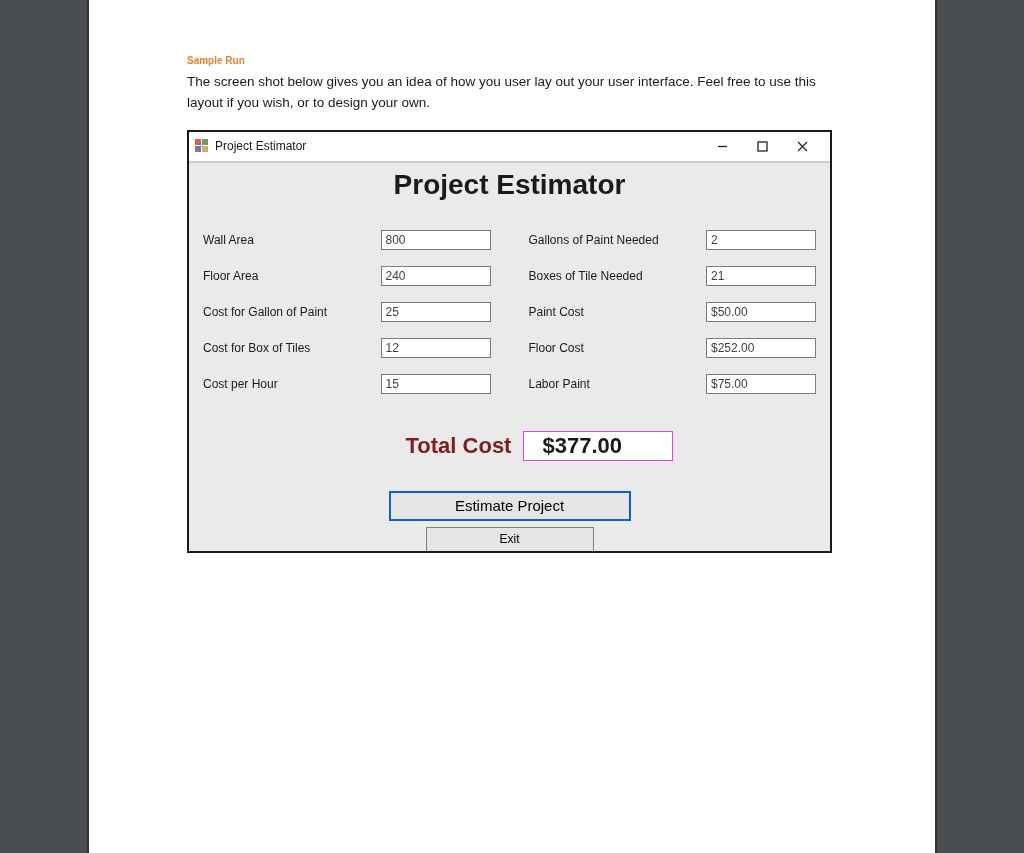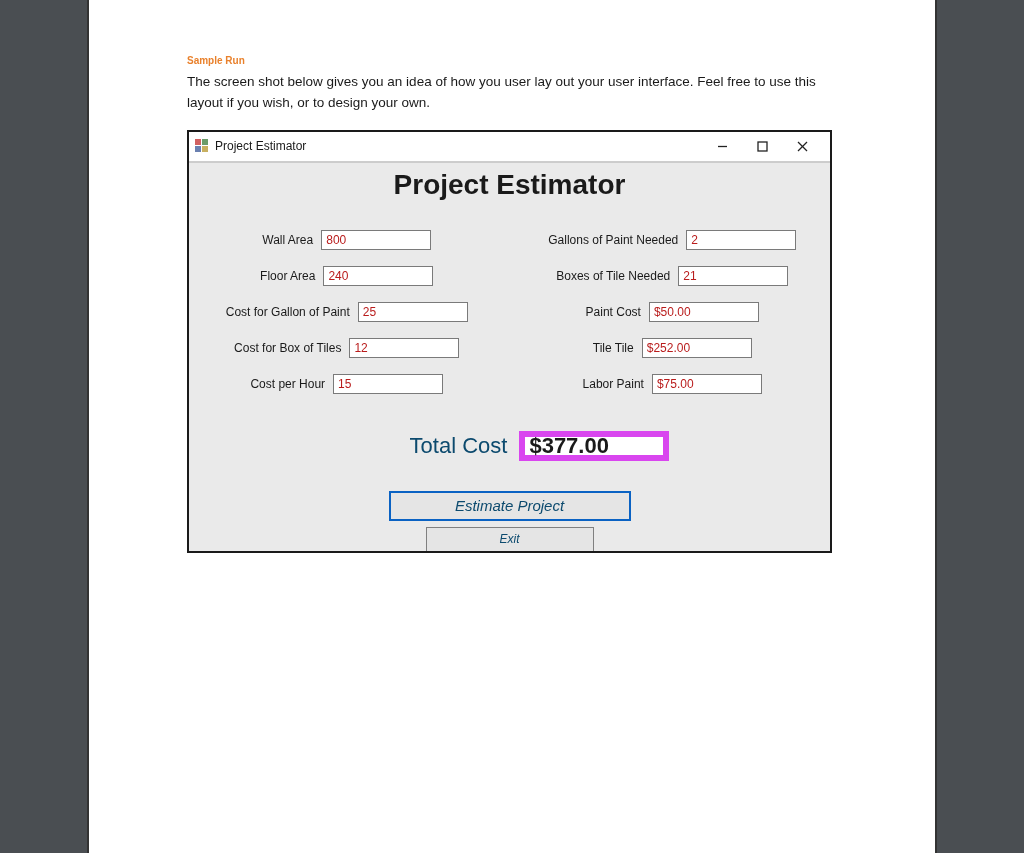--- a/index.html
+++ b/index.html
@@ -77,87 +77,86 @@
     }
     .form-cols {
       display: flex;
       gap: 38px;
       margin-bottom: 22px;
     }
     .col { flex: 1; }
     .row {
       display: flex;
       align-items: center;
-      justify-content: center;
+      justify-content: space-between;
       margin-bottom: 14px;
       height: 22px;
     }
     .row label {
       font-size: 12px;
       color: #1a1a1a;
       margin-right: 8px;
       text-align: right;
     }
     .field, .out-field {
       width: 110px;
       height: 20px;
       border: 1px solid #7a7a7a;
       background: #ffffff;
       font-size: 12px;
       padding: 1px 4px;
       font-family: Arial, sans-serif;
-      color: #b91c1c;
+      color: #404040;
     }
     .out-field {
       display: inline-flex;
       align-items: center;
     }
     .total-row {
       display: flex;
       align-items: center;
       justify-content: center;
       gap: 12px;
       margin-bottom: 30px;
       margin-left: 60px;
     }
     .total-label {
       font-size: 22px;
-      font-weight: normal;
-      color: #0c4a6e;
+      font-weight: bold;
+      color: #7f1d1d;
     }
     .total-field {
       width: 150px;
       height: 30px;
-      border: 6px solid #d946ef;
+      border: 1px solid #d946ef;
       background: #ffffff;
       display: inline-flex;
       align-items: center;
-      padding: 0 4px;
+      padding: 0 18px;
       font-size: 22px;
       font-weight: bold;
       color: #1a1a1a;
     }
     .btn-stack {
       display: flex;
       flex-direction: column;
       align-items: center;
       gap: 6px;
       padding-bottom: 0;
     }
     .btn {
       font-family: Arial, sans-serif;
       background: #e5e5e5;
       border: 1px solid #808080;
       font-size: 15px;
-      color: #0c4a6e;
+      color: #000000;
       cursor: pointer;
       display: inline-flex;
       align-items: center;
       justify-content: center;
-      font-style: italic;
     }
     .btn.primary {
       width: 242px;
       height: 30px;
       border: 2px solid #0a62c3;
       background: #e5e5e5;
     }
     .btn.secondary {
       width: 168px;
       height: 24px;
@@ -240,21 +239,21 @@
           </div>
           <div class="row">
             <label>Boxes of Tile Needed</label>
             <span class="out-field">21</span>
           </div>
           <div class="row">
             <label>Paint Cost</label>
             <span class="out-field">$50.00</span>
           </div>
           <div class="row">
-            <label>Tile Tile</label>
+            <label>Floor Cost</label>
             <span class="out-field">$252.00</span>
           </div>
           <div class="row">
             <label>Labor Paint</label>
             <span class="out-field">$75.00</span>
           </div>
         </div>
 
       </div>
 

